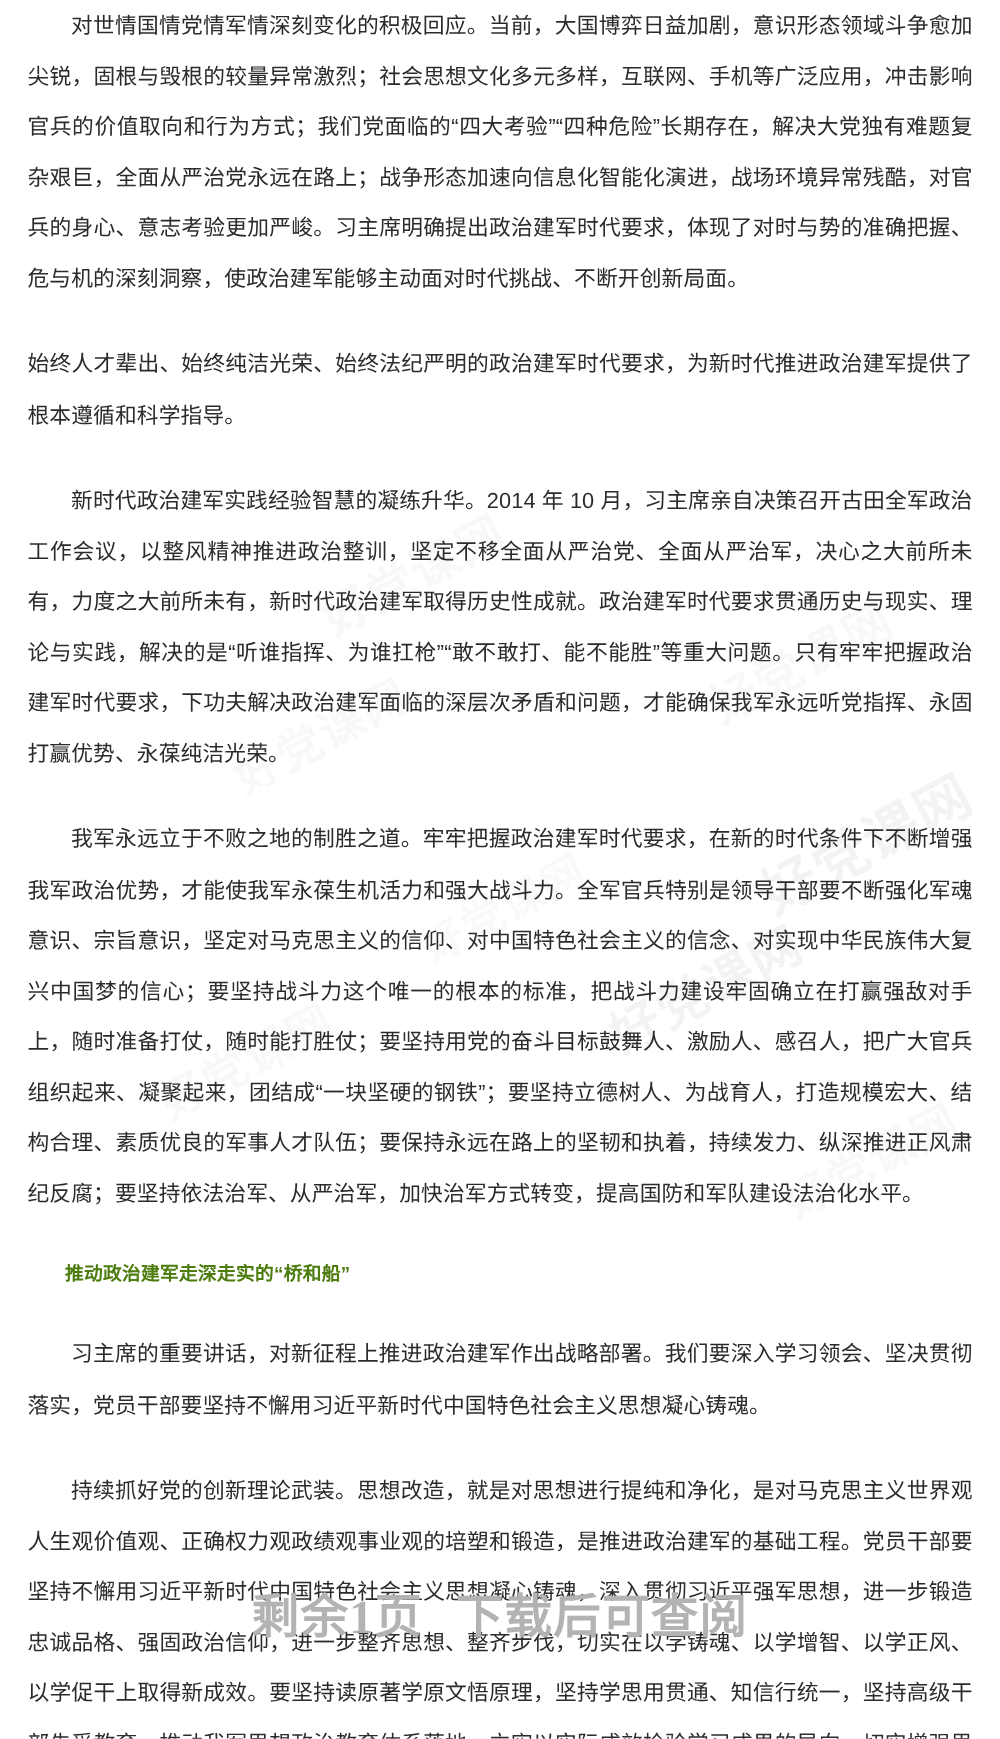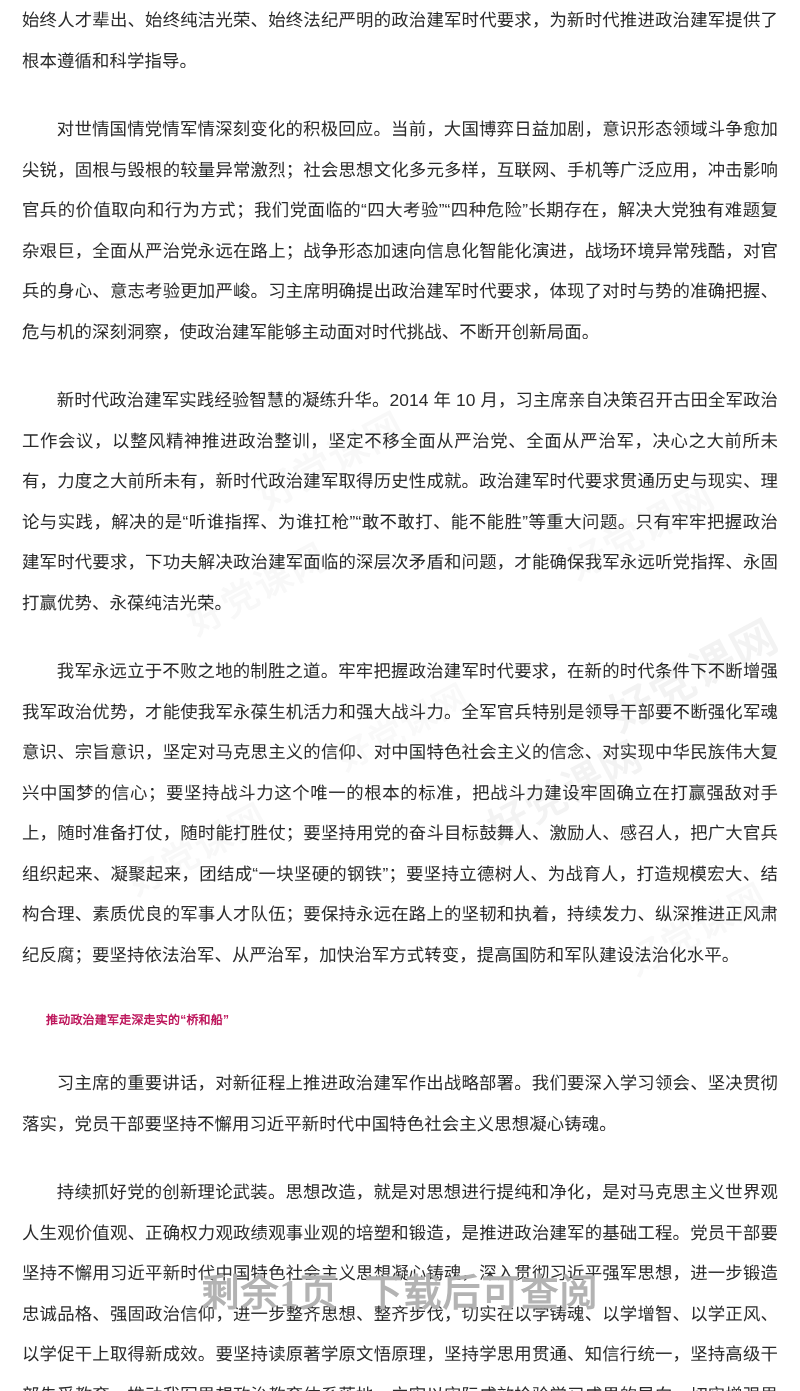--- a/index.html
+++ b/index.html
@@ -69,26 +69,26 @@
     text-indent: 2em;
     margin: 0 0 28px 0;
     letter-spacing: 0.1px;
     color: #2b2b2b;
   }
   .para.first {
     text-indent: 0;
   }
 
   .heading {
-    font-size: 12px;
+    font-size: 15px;
     line-height: 34px;
     font-weight: 700;
     text-indent: 2em;
     margin: 0 0 26px 0;
-    color: #be185d;
+    color: #4d7c0f;
     letter-spacing: 0.2px;
   }
 
   
   #footer-notice {
     position: absolute;
     left: 0;
     right: 0;
     top: 1262px;
     z-index: 3;
@@ -116,23 +116,23 @@
     <span class="wm wm-c">好党课网</span>
     <span class="wm wm-d">好党课网</span>
     <span class="wm wm-e">好党课网</span>
     <span class="wm wm-f">好党课网</span>
     <span class="wm wm-g">好党课网</span>
     <span class="wm wm-h">好党课网</span>
   </div>
 
   <div id="content">
 
+    <p class="para">对世情国情党情军情深刻变化的积极回应。当前，大国博弈日益加剧，意识形态领域斗争愈加尖锐，固根与毁根的较量异常激烈；社会思想文化多元多样，互联网、手机等广泛应用，冲击影响官兵的价值取向和行为方式；我们党面临的“四大考验”“四种危险”长期存在，解决大党独有难题复杂艰巨，全面从严治党永远在路上；战争形态加速向信息化智能化演进，战场环境异常残酷，对官兵的身心、意志考验更加严峻。习主席明确提出政治建军时代要求，体现了对时与势的准确把握、危与机的深刻洞察，使政治建军能够主动面对时代挑战、不断开创新局面。</p>
+
     <p class="para first">始终人才辈出、始终纯洁光荣、始终法纪严明的政治建军时代要求，为新时代推进政治建军提供了根本遵循和科学指导。</p>
-
-    <p class="para">对世情国情党情军情深刻变化的积极回应。当前，大国博弈日益加剧，意识形态领域斗争愈加尖锐，固根与毁根的较量异常激烈；社会思想文化多元多样，互联网、手机等广泛应用，冲击影响官兵的价值取向和行为方式；我们党面临的“四大考验”“四种危险”长期存在，解决大党独有难题复杂艰巨，全面从严治党永远在路上；战争形态加速向信息化智能化演进，战场环境异常残酷，对官兵的身心、意志考验更加严峻。习主席明确提出政治建军时代要求，体现了对时与势的准确把握、危与机的深刻洞察，使政治建军能够主动面对时代挑战、不断开创新局面。</p>
 
     <p class="para">新时代政治建军实践经验智慧的凝练升华。2014 年 10 月，习主席亲自决策召开古田全军政治工作会议，以整风精神推进政治整训，坚定不移全面从严治党、全面从严治军，决心之大前所未有，力度之大前所未有，新时代政治建军取得历史性成就。政治建军时代要求贯通历史与现实、理论与实践，解决的是“听谁指挥、为谁扛枪”“敢不敢打、能不能胜”等重大问题。只有牢牢把握政治建军时代要求，下功夫解决政治建军面临的深层次矛盾和问题，才能确保我军永远听党指挥、永固打赢优势、永葆纯洁光荣。</p>
 
     <p class="para">我军永远立于不败之地的制胜之道。牢牢把握政治建军时代要求，在新的时代条件下不断增强我军政治优势，才能使我军永葆生机活力和强大战斗力。全军官兵特别是领导干部要不断强化军魂意识、宗旨意识，坚定对马克思主义的信仰、对中国特色社会主义的信念、对实现中华民族伟大复兴中国梦的信心；要坚持战斗力这个唯一的根本的标准，把战斗力建设牢固确立在打赢强敌对手上，随时准备打仗，随时能打胜仗；要坚持用党的奋斗目标鼓舞人、激励人、感召人，把广大官兵组织起来、凝聚起来，团结成“一块坚硬的钢铁”；要坚持立德树人、为战育人，打造规模宏大、结构合理、素质优良的军事人才队伍；要保持永远在路上的坚韧和执着，持续发力、纵深推进正风肃纪反腐；要坚持依法治军、从严治军，加快治军方式转变，提高国防和军队建设法治化水平。</p>
 
     <h2 class="heading">推动政治建军走深走实的“桥和船”</h2>
 
     <p class="para">习主席的重要讲话，对新征程上推进政治建军作出战略部署。我们要深入学习领会、坚决贯彻落实，党员干部要坚持不懈用习近平新时代中国特色社会主义思想凝心铸魂。</p>
 
     <p class="para">持续抓好党的创新理论武装。思想改造，就是对思想进行提纯和净化，是对马克思主义世界观人生观价值观、正确权力观政绩观事业观的培塑和锻造，是推进政治建军的基础工程。党员干部要坚持不懈用习近平新时代中国特色社会主义思想凝心铸魂，深入贯彻习近平强军思想，进一步锻造忠诚品格、强固政治信仰，进一步整齐思想、整齐步伐，切实在以学铸魂、以学增智、以学正风、以学促干上取得新成效。要坚持读原著学原文悟原理，坚持学思用贯通、知信行统一，坚持高级干部先受教育，推动我军思想政治教育体系落地，立牢以实际成效检验学习成果的导向，切实增强思想改造的自觉性和彻底性。</p>

